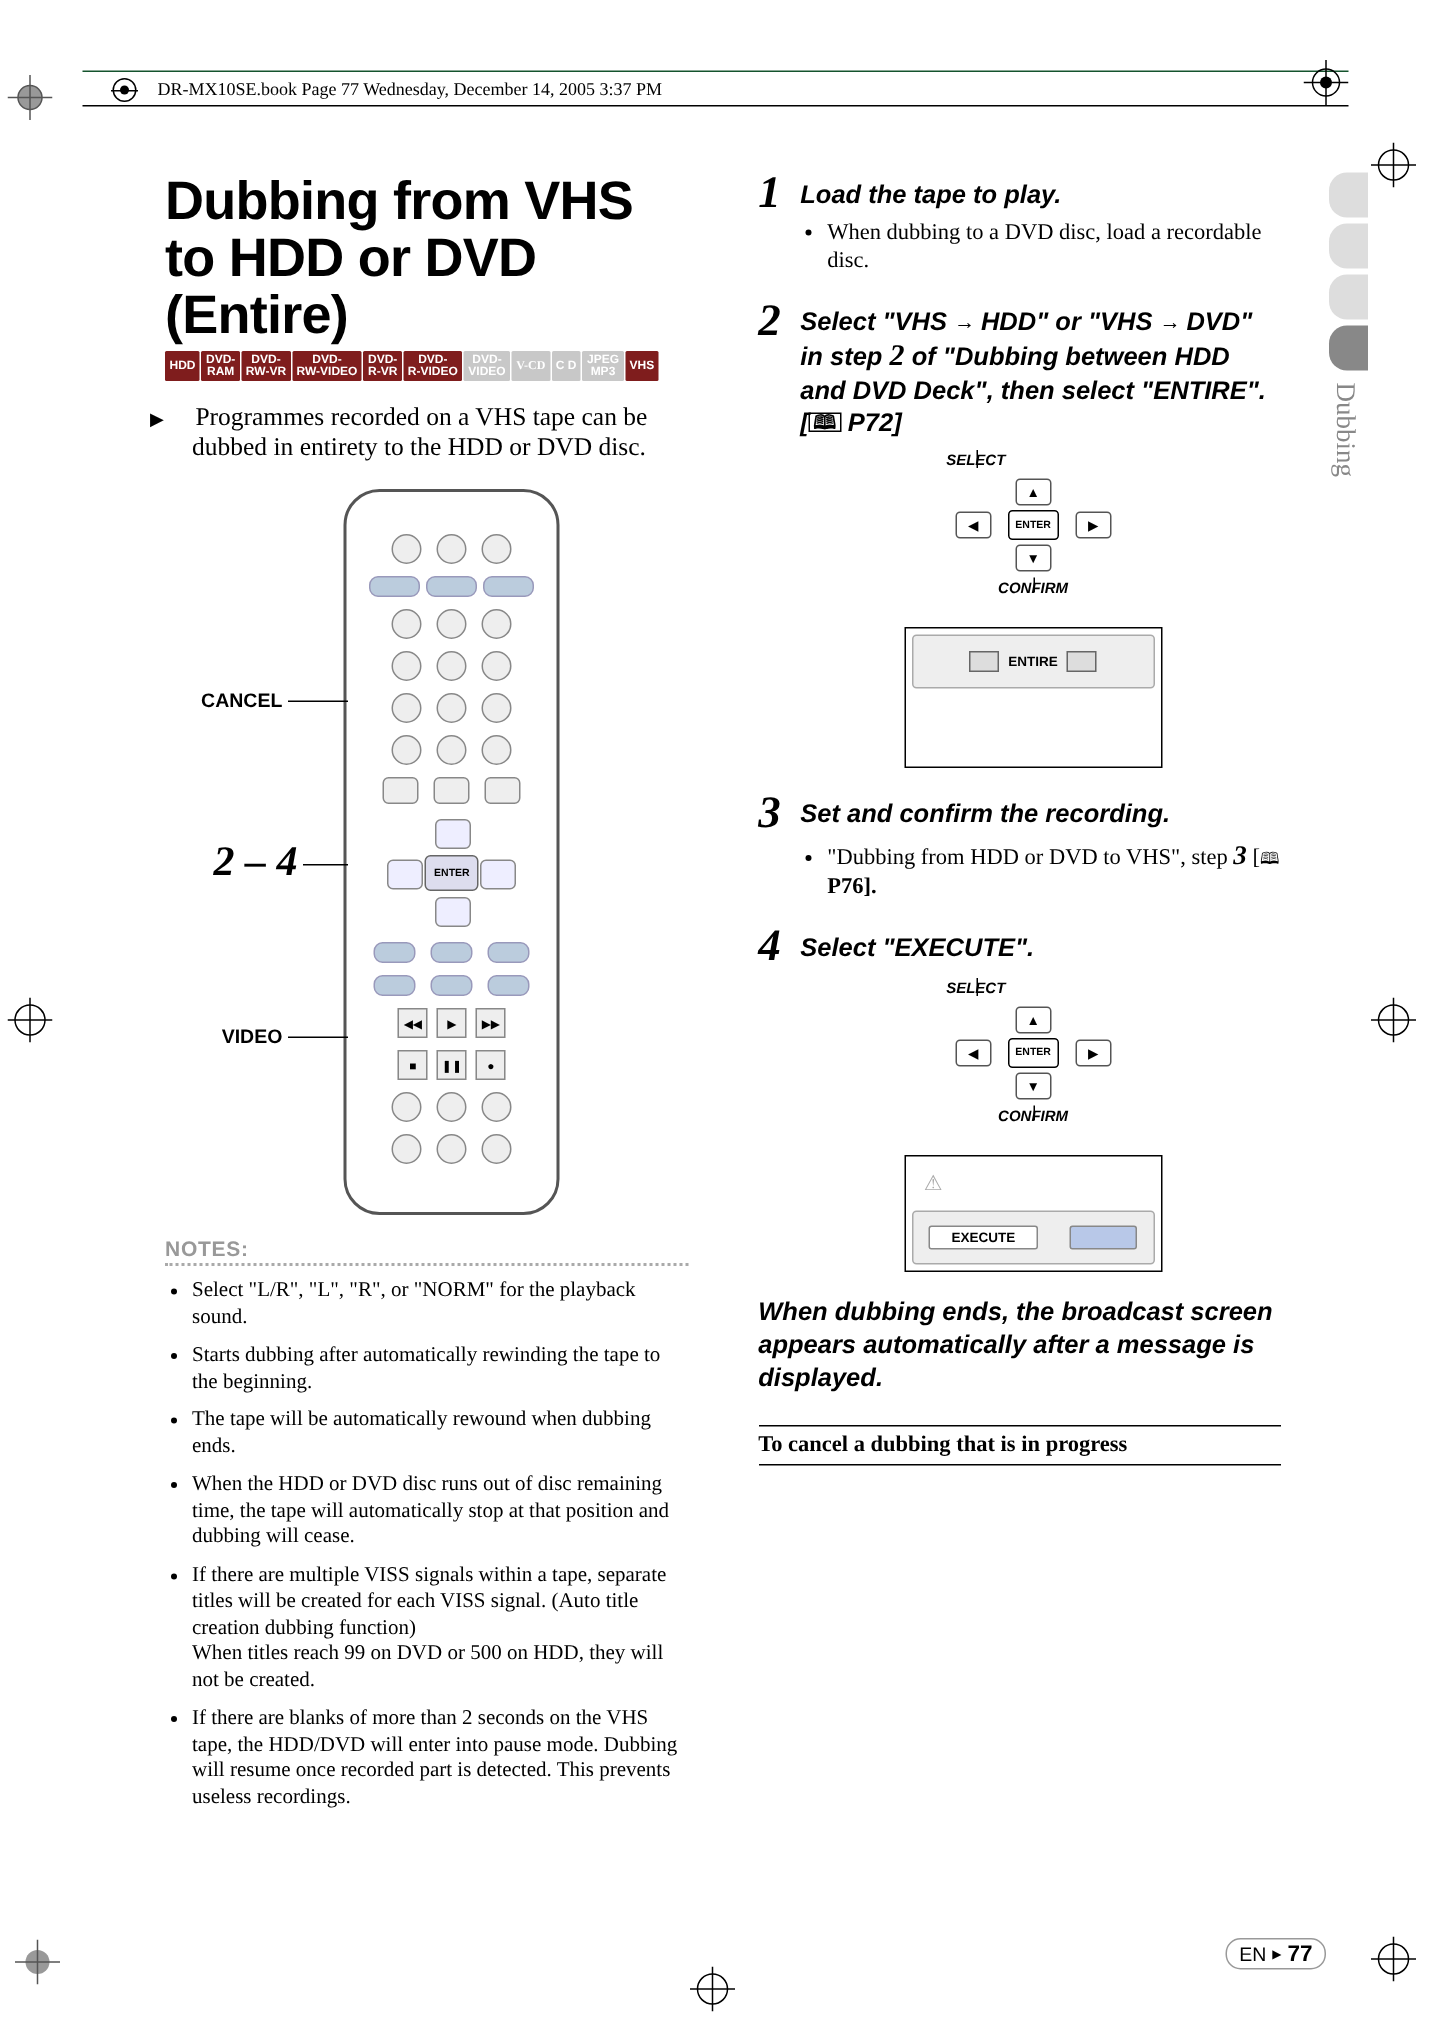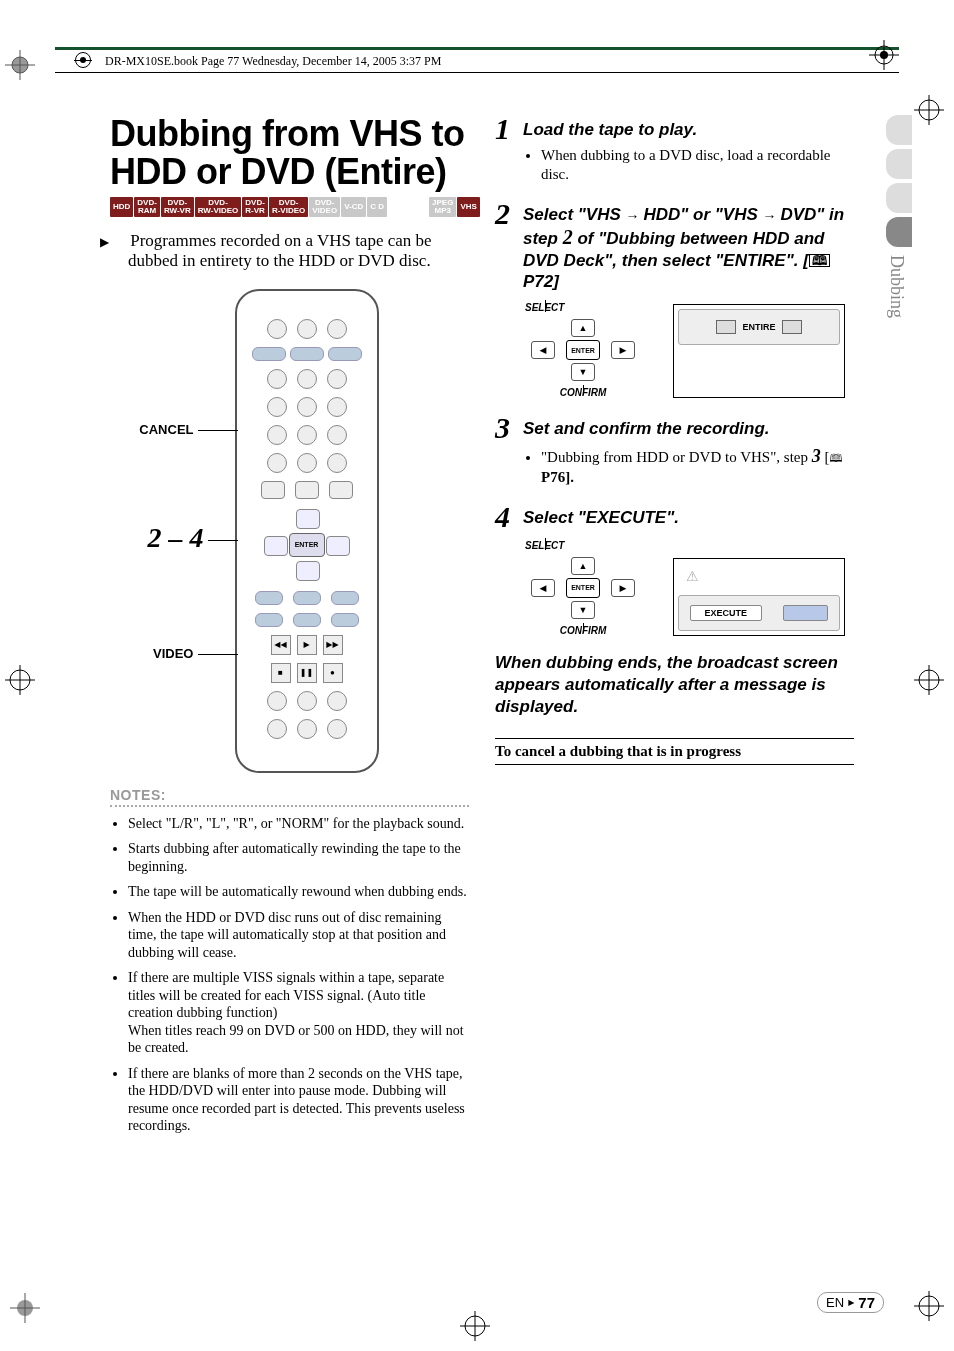--- a/index.html
+++ b/index.html
@@ -30,21 +30,21 @@
   .cm-ml { top: 665px; left: 5px; }
   .cm-mr { top: 665px; right: 10px; }
   .cm-mb { bottom: 10px; left: 460px; }
 
   .header-line {
     position: absolute;
     top: 47px;
     left: 55px;
     right: 55px;
     height: 22px;
-    border-top: 3px solid #14532d;
+    border-top: 1px solid #14532d;
     border-bottom: 1px solid #000;
     display: flex;
     align-items: center;
     font-size: 12px;
     font-family: "Times New Roman", serif;
     padding-left: 50px;
   }
   .header-dot {
     position: absolute;
     top: 52px;
@@ -69,21 +69,21 @@
     height: 30px;
   }
 
   .columns {
     position: absolute;
     top: 115px;
     left: 110px;
     right: 100px;
     bottom: 110px;
     display: flex;
-    gap: 26px;
+    gap: 47px;
   }
   .col-left {
     flex: 1;
     min-width: 0;
   }
   .col-right {
     flex: 1;
     min-width: 0;
   }
 
@@ -277,21 +277,22 @@
     font-size: 11px;
     display:inline-block;
     line-height:11px;
   }
   .step-body b{font-family:inherit;}
 
   .diagram-row {
     display: flex;
     gap: 20px;
     margin: 10px 0 10px 18px;
-    align-items: flex-end;
+    align-items: center;
+    flex-direction: column;
   }
   .select-confirm {
     font-family: Arial, sans-serif;
     width: 140px;
     position: relative;
     text-align:center;
   }
   .sc-label {
     font-size: 10px;
     font-weight: bold;
@@ -505,23 +506,23 @@
       <h1 class="title">Dubbing from VHS to HDD or DVD (Entire)</h1>
 
       <div class="badges" id="badges-container">
           <div class="badge" style="white-space: pre;">HDD</div>
           <div class="badge" style="white-space: pre;">DVD-<br>RAM</div>
           <div class="badge" style="white-space: pre;">DVD-<br>RW-VR</div>
           <div class="badge" style="white-space: pre;">DVD-<br>RW-VIDEO</div>
           <div class="badge" style="white-space: pre;">DVD-<br>R-VR</div>
           <div class="badge" style="white-space: pre;">DVD-<br>R-VIDEO</div>
           <div class="badge grey" style="white-space: pre;">DVD-<br>VIDEO</div>
-          <div class="badge grey" style="white-space: pre;">V-CD</div>
+          <div class="badge grey" style="white-space: pre; font-family: Liberation Serif, serif;">V-CD</div>
           <div class="badge grey" style="white-space: pre;">C D</div>
-          <div class="badge grey" style="white-space: pre; margin-left: 41px;">JPEG<br>MP3</div>
+          <div class="badge grey" style="white-space: pre;">JPEG<br>MP3</div>
           <div class="badge" style="white-space: pre;">VHS</div>
         </div>
 
       <p class="intro">
         <span class="intro-arrow">▶</span>
         <span>Programmes recorded on a VHS tape can be dubbed in entirety to the HDD or DVD disc.</span>
       </p>
 
       <div class="remote-wrap">
         <div class="remote-body">

